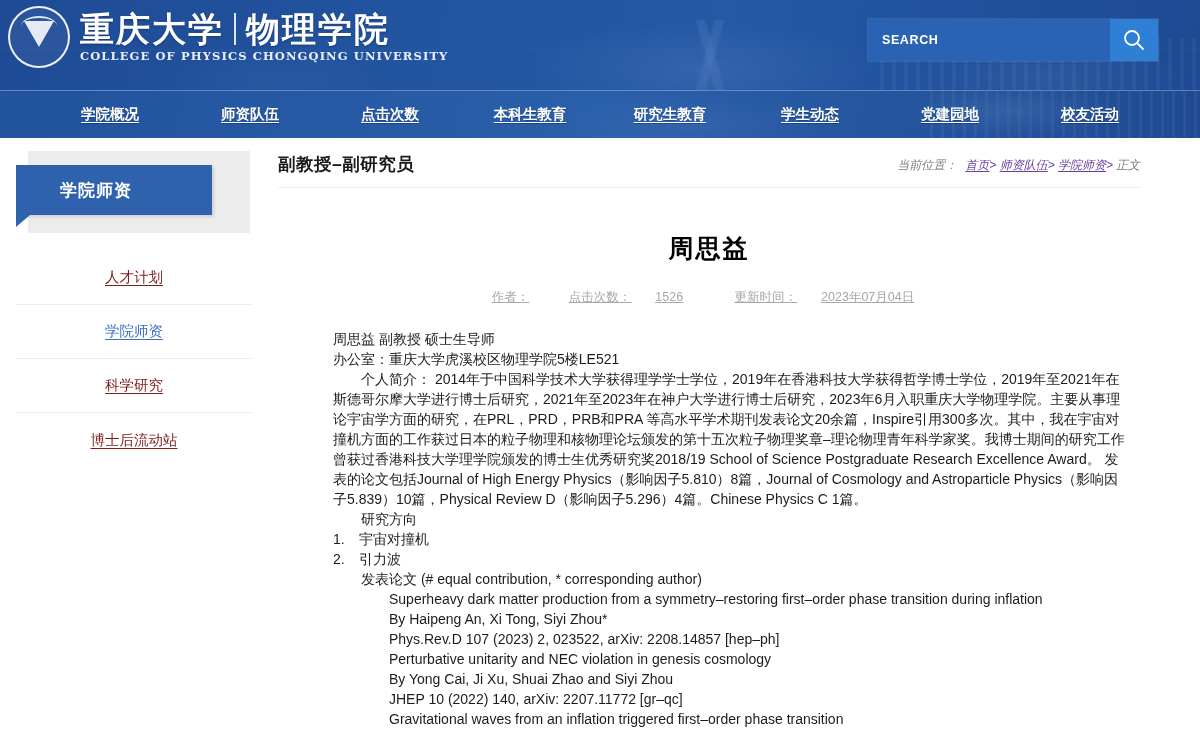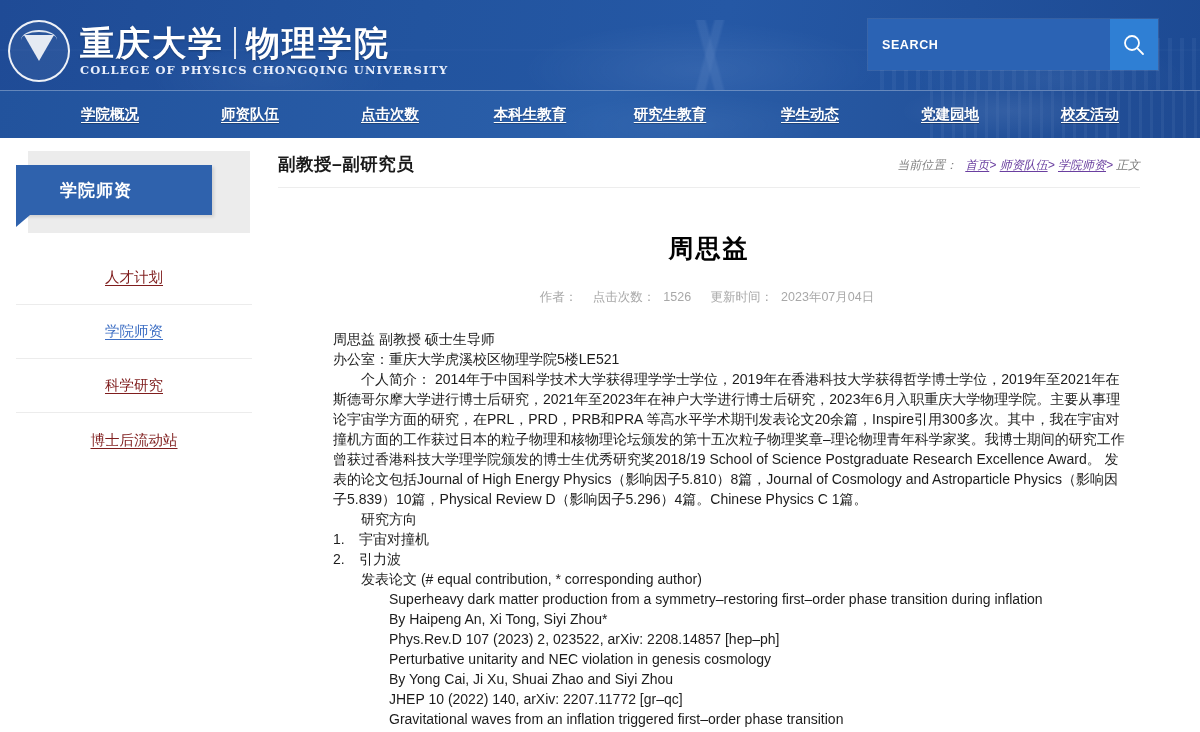--- a/index.html
+++ b/index.html
@@ -38,21 +38,21 @@
   }
   .banner-photo::before {
     content: "";
     position: absolute; left: 880px; top: 38px; width: 320px; height: 52px;
     background: repeating-linear-gradient(90deg,
       rgba(190,212,245,0.20) 0px, rgba(190,212,245,0.20) 4px,
       transparent 4px, transparent 12px);
   }
 
   .logo-wrap {
-    position: absolute; left: 8px; top: 20px;
+    position: absolute; left: 8px; top: 6px;
     display: flex; align-items: center; gap: 10px;
   }
   .emblem {
     width: 62px; height: 62px; border-radius: 50%;
     border: 2px solid rgba(255,255,255,0.92);
     position: relative; flex: none;
     background: rgba(255,255,255,0.05);
   }
   .emblem::before {
     content: "";
@@ -92,21 +92,21 @@
     font-size: 11.5px;
     color: #e8eefb;
     letter-spacing: 1.1px;
     white-space: nowrap;
   }
 
   
   .search-box {
     position: absolute; right: 42px; top: 19px;
     display: flex; align-items: stretch;
-    width: 290px; height: 51px;
+    width: 290px; height: 42px;
     box-shadow: 0 0 0 1px rgba(255,255,255,0.10);
   }
   .search-input {
     flex: 1;
     background: #2b63b4;
     border: none; outline: none;
     color: #ffffff;
     font-size: 12.5px;
     font-weight: 700;
     letter-spacing: 0.6px;
@@ -244,21 +244,21 @@
     color: #000000;
     margin-top: 44px;
     letter-spacing: 2px;
   }
   .article-meta {
     text-align: center;
     font-size: 12.5px;
     color: #a8a8a8;
     margin-top: 24px;
   }
-  .article-meta span { margin: 0 4px; }
+  .article-meta span { margin: 0 12px; text-decoration: underline; }
 
   .body-text {
     margin-top: 23px;
     padding-left: 55px;
     padding-right: 8px;
     font-size: 14px;
     line-height: 20px;
     color: #1c1c1c;
   }
   .body-text p { margin: 0; }

